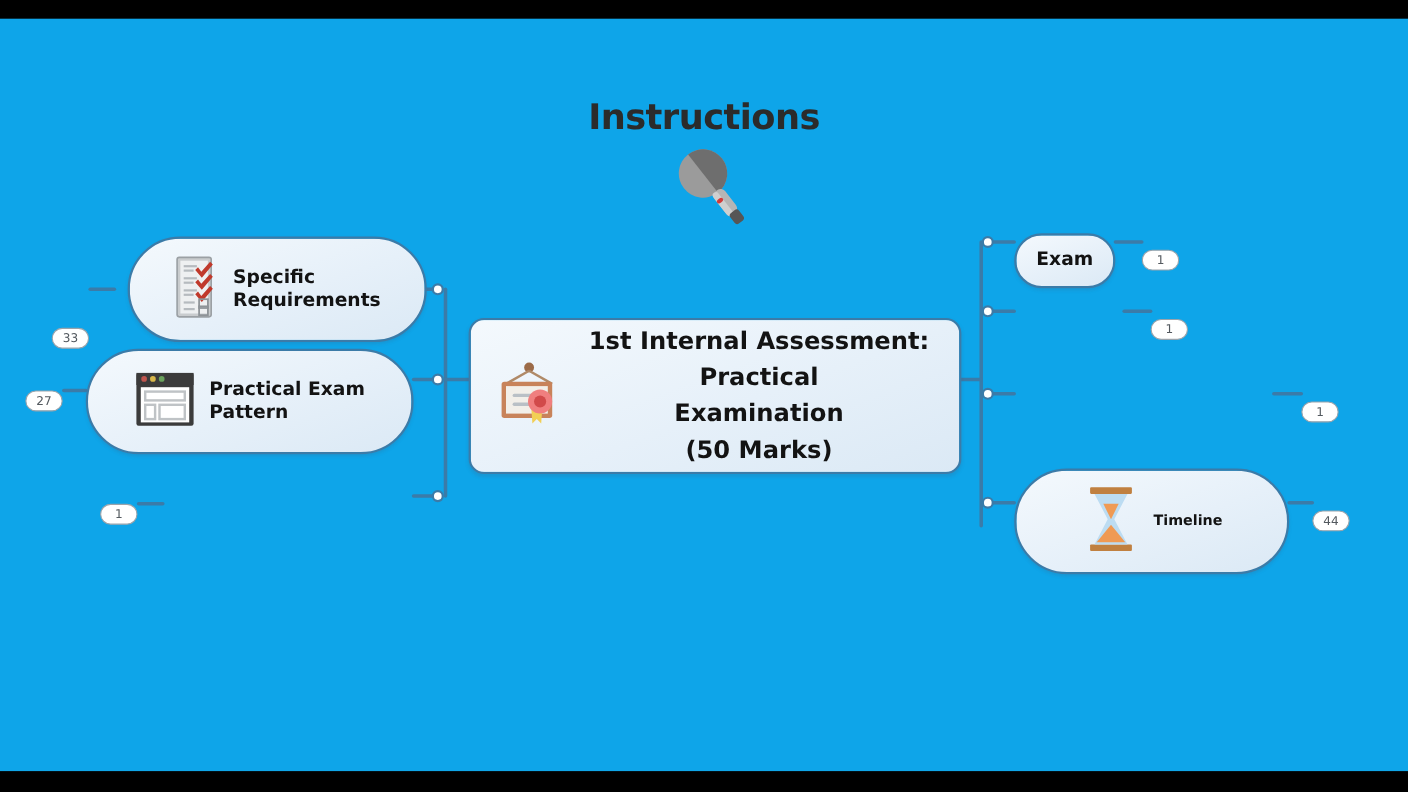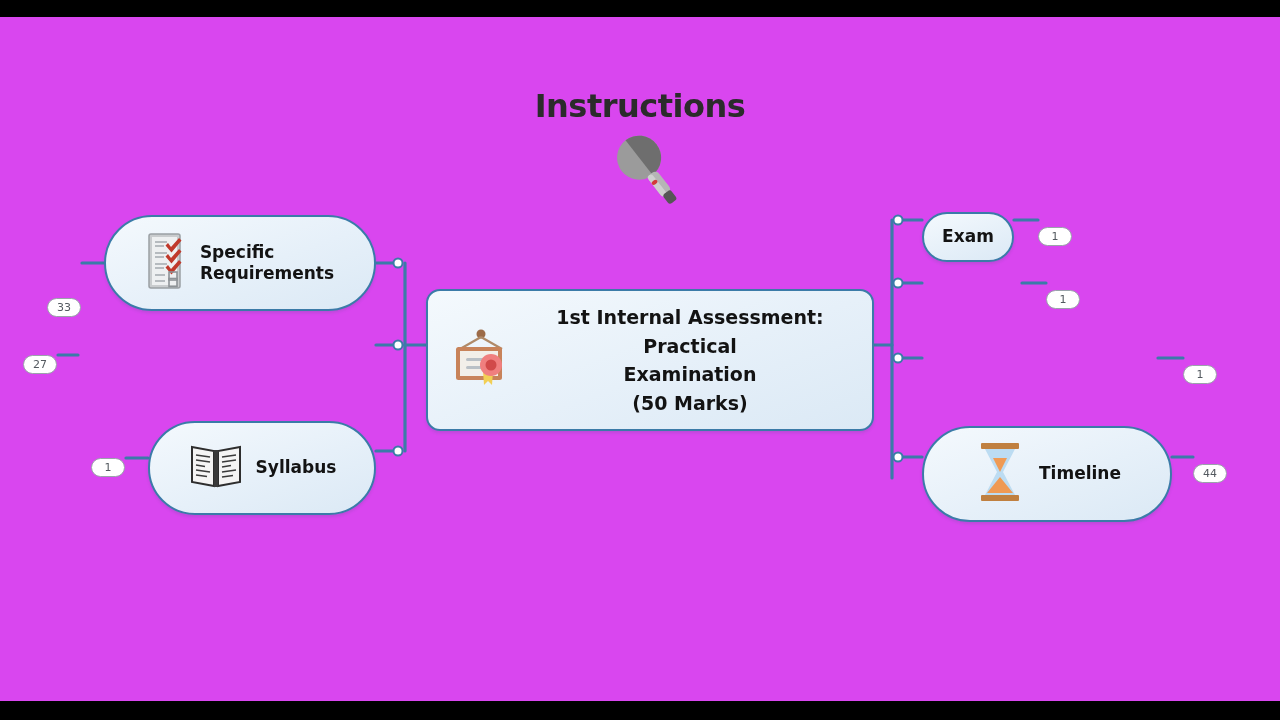--- a/index.html
+++ b/index.html
@@ -18,21 +18,21 @@
     width: 1280px;
     height: 720px;
     background: #000000;
   }
   #canvas {
     position: absolute;
     left: 0;
     top: 17px;
     width: 1280px;
     height: 684px;
-    background: #d946ef;
+    background: #0ea5e9;
     overflow: hidden;
   }
   .bar {
     position: absolute;
     left: 0;
     width: 1280px;
     background: #000000;
   }
   #bar-top { top: 0; height: 17px; }
   #bar-bottom { top: 701px; height: 19px; }
@@ -90,37 +90,37 @@
     line-height: 1.25;
     text-align: center;
     white-space: pre-line;
   }
 
   #node-center {
     left: 426px; top: 272px; width: 448px; height: 142px;
     gap: 18px;
     padding: 6px 22px;
   }
-  #node-center .node-label { font-size: 19px; line-height: 1.5; }
-
-  #node-specific     { left: 104px;  top: 198px; width: 272px; height: 96px; align-items: center; }
+  #node-center .node-label { font-size: 22px; line-height: 1.5; }
+
+  #node-specific     { left: 116px;  top: 198px; width: 272px; height: 96px; align-items: center; }
   #node-pattern      { left: 78px;   top: 300px; width: 298px; height: 96px; }
   #node-syllabus     { left: 148px;  top: 404px; width: 228px; height: 94px; }
   #node-date         { left: 922px;  top: 195px; width: 92px;  height: 50px; }
   #node-time         { left: 922px;  top: 258px; width: 100px; height: 50px; }
   #node-access       { left: 922px;  top: 317px; width: 236px; height: 82px; }
   #node-timeline     { left: 922px;  top: 409px; width: 250px; height: 96px; }
 
   #node-specific .node-label,
   #node-pattern  .node-label { font-size: 17px; text-align: left; }
   #node-syllabus .node-label { font-size: 17px; }
   #node-date .node-label,
   #node-time .node-label     { font-size: 17px; }
   #node-access .node-label   { font-size: 16px; text-align: left; line-height: 1.35; }
-  #node-timeline .node-label { font-size: 17px; }
+  #node-timeline .node-label { font-size: 13px; }
 
   
   .badge {
     position: absolute;
     box-sizing: border-box;
     height: 19px;
     min-width: 34px;
     padding: 0 7px;
     border: 1px solid #9aa3ab;
     border-radius: 999px;
@@ -247,43 +247,38 @@
             <path d="M22 33 l3 4 l8 -9 l2.5 2.5 l-10 12 l-6 -7 Z"></path>
           </g>
           <rect x="23" y="40" width="8" height="8" fill="none" stroke="#8e9397" stroke-width="1.6"></rect>
           <rect x="23" y="46.5" width="8" height="8" fill="none" stroke="#8e9397" stroke-width="1.6"></rect>
         </svg>
       </span>
       <span class="node-label">Specific
 Requirements</span>
     </div>
 
-
-    <div id="node-syllabus" class="node pill">
+    <div id="node-pattern" class="node pill">
       <span class="icon">
         <svg width="56" height="52" viewBox="0 0 56 52">
-          <path d="M4 7 L26 11 L26 46 L4 42 Z" fill="#f4f4f4" stroke="#2e2e2e" stroke-width="2"></path>
-          <path d="M52 7 L30 11 L30 46 L52 42 Z" fill="#f4f4f4" stroke="#2e2e2e" stroke-width="2"></path>
-          <rect x="26" y="10" width="4" height="37" fill="#3a3a3a"></rect>
-          <g stroke="#3a3a3a" stroke-width="1.5">
-            <path d="M8 15 L22 17"></path>
-              <path d="M8 20 L22 22"></path>
-              <path d="M8 25 L17 26.5"></path>
-            <path d="M8 30 L22 32"></path>
-              <path d="M8 35 L19 36.5"></path>
-            <path d="M34 17 L48 15"></path>
-              <path d="M34 22 L48 20"></path>
-              <path d="M34 27 L43 25.5"></path>
-            <path d="M34 32 L48 30"></path>
-              <path d="M34 37 L45 35.5"></path>
-          </g>
+          <rect x="2" y="2" width="52" height="48" rx="2" fill="#3b3b3b"></rect>
+          <rect x="2" y="2" width="52" height="11" fill="#3b3b3b"></rect>
+          <circle cx="9" cy="7.5" r="2.6" fill="#c0564f"></circle>
+          <circle cx="17" cy="7.5" r="2.6" fill="#d8b74a"></circle>
+          <circle cx="25" cy="7.5" r="2.6" fill="#6aa25c"></circle>
+          <rect x="6" y="15" width="44" height="32" fill="#ffffff"></rect>
+          <rect x="10" y="19" width="36" height="8" fill="none" stroke="#bfc3c6" stroke-width="2.2"></rect>
+          <rect x="10" y="31" width="9" height="13" fill="none" stroke="#bfc3c6" stroke-width="2.2"></rect>
+          <rect x="23" y="31" width="23" height="13" fill="none" stroke="#bfc3c6" stroke-width="2.2"></rect>
         </svg>
       </span>
-      <span class="node-label">Syllabus</span>
-    </div>
+      <span class="node-label">Practical Exam
+Pattern</span>
+    </div>
+
 
     <div id="node-date" class="node pill">
       <span class="node-label">Exam</span>
     </div>
 
 
 
     <div id="node-timeline" class="node pill">
       <span class="icon">
         <svg width="54" height="62" viewBox="0 0 54 62">

